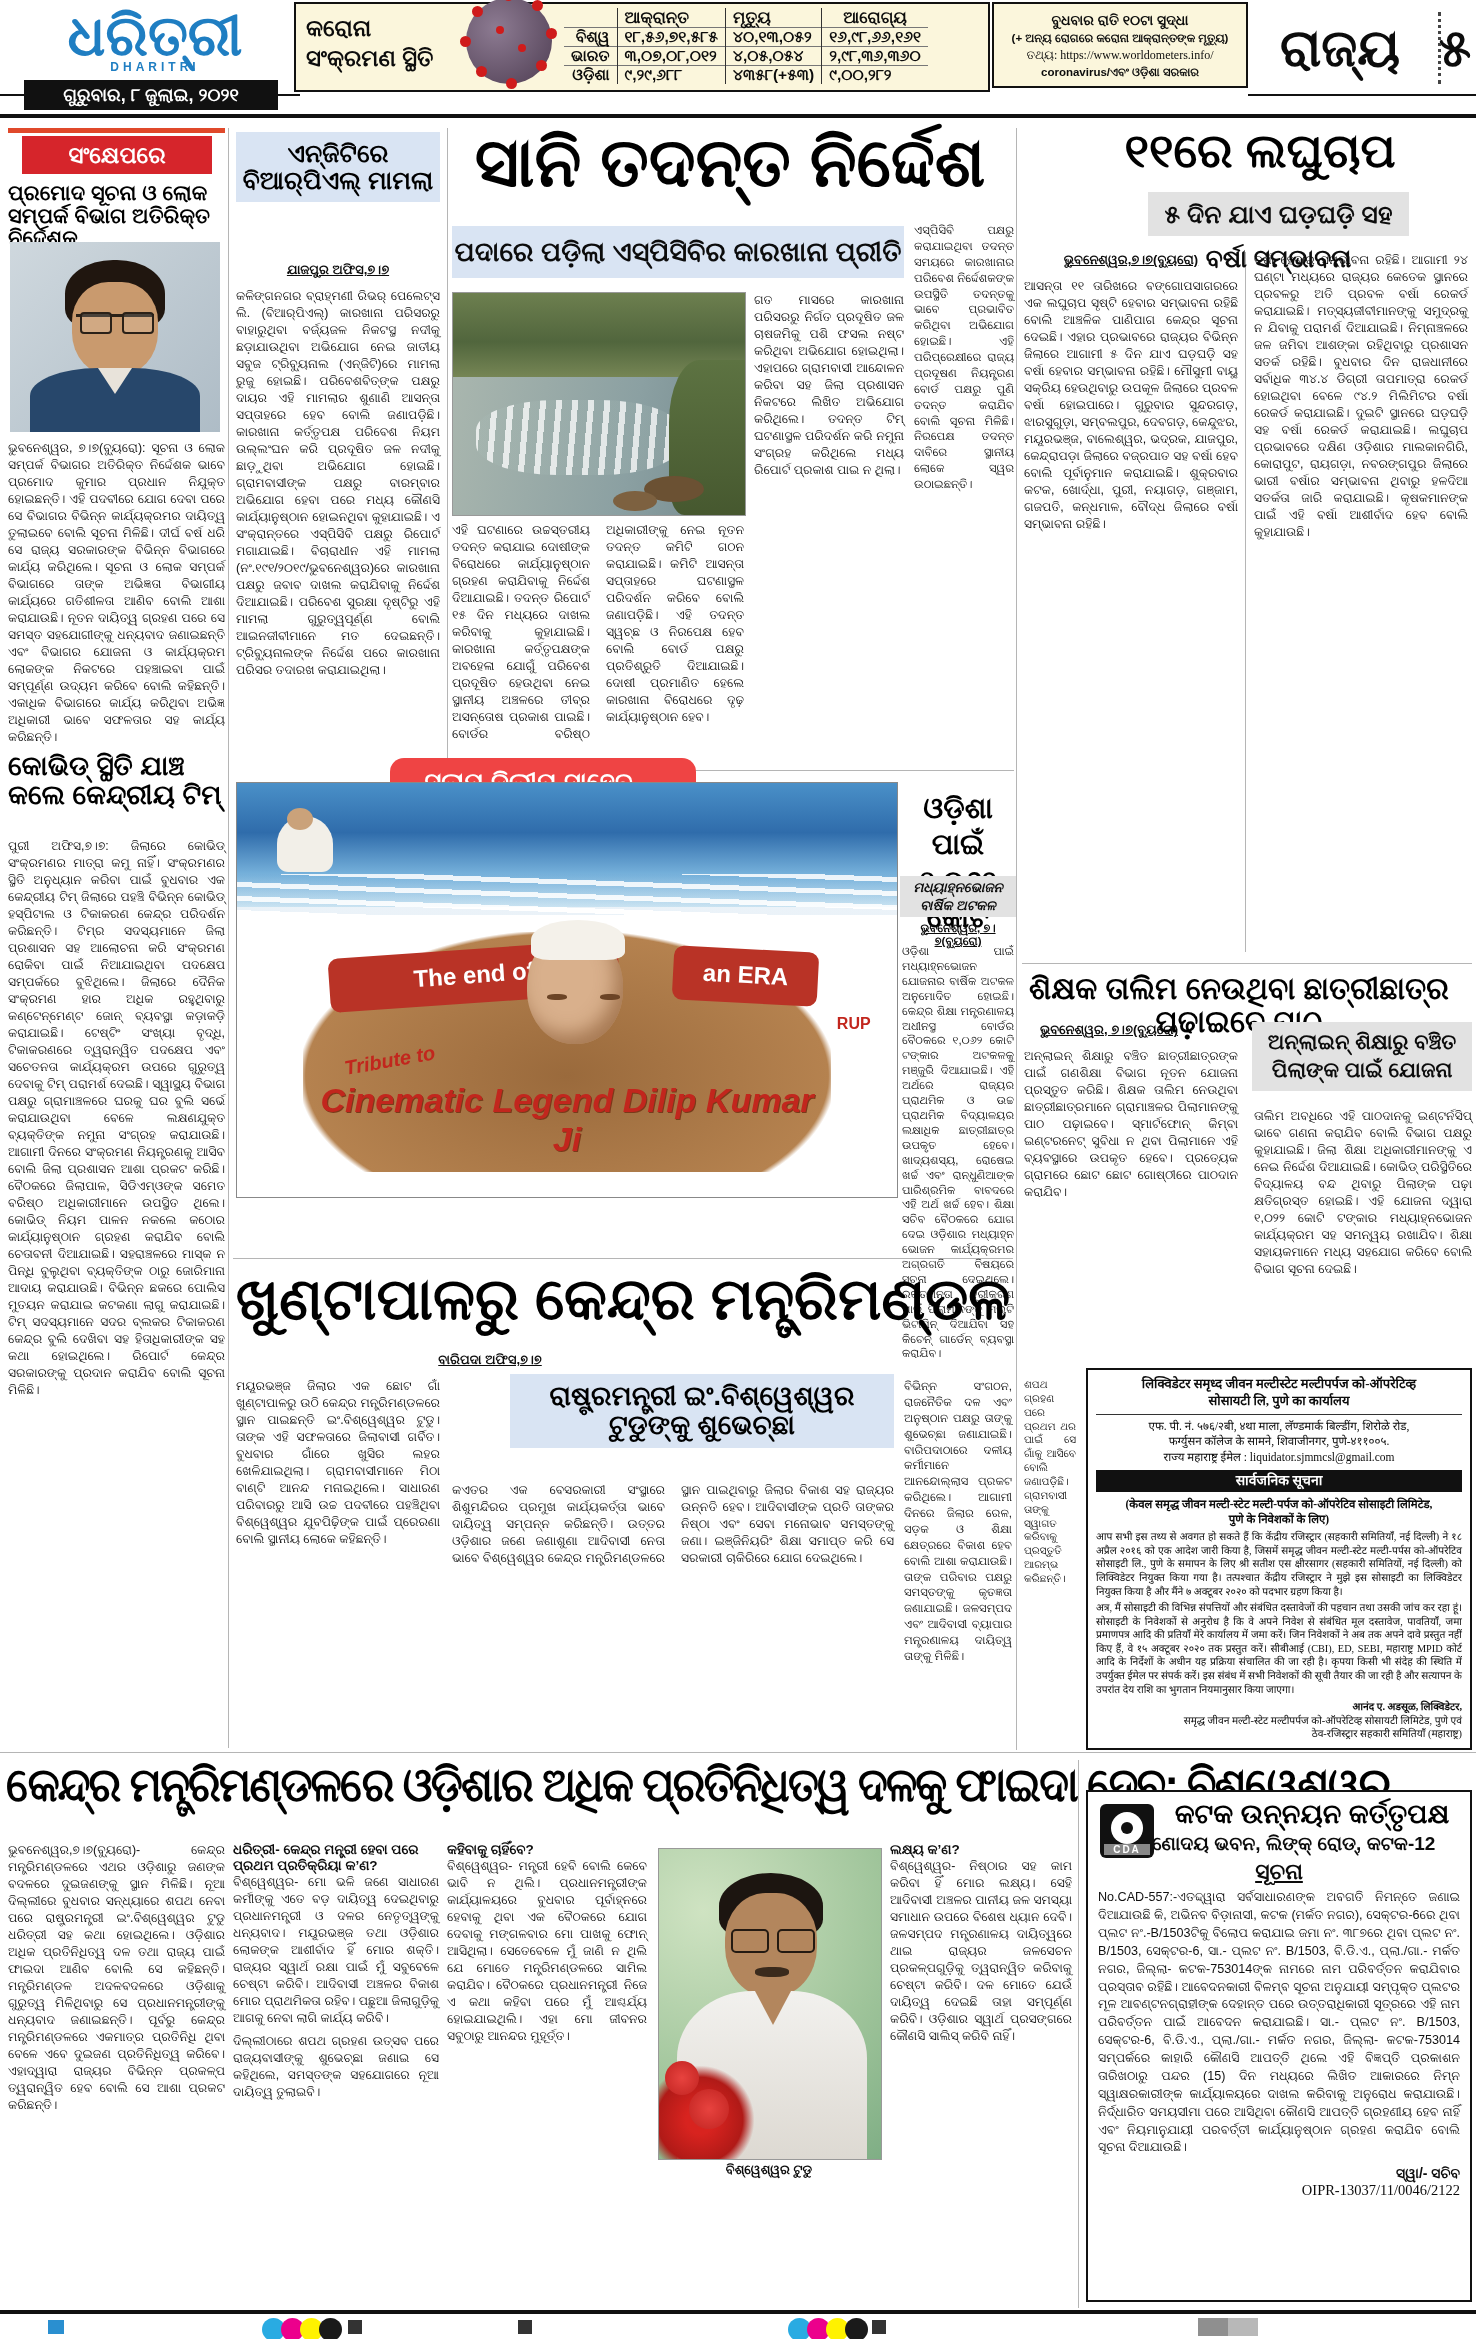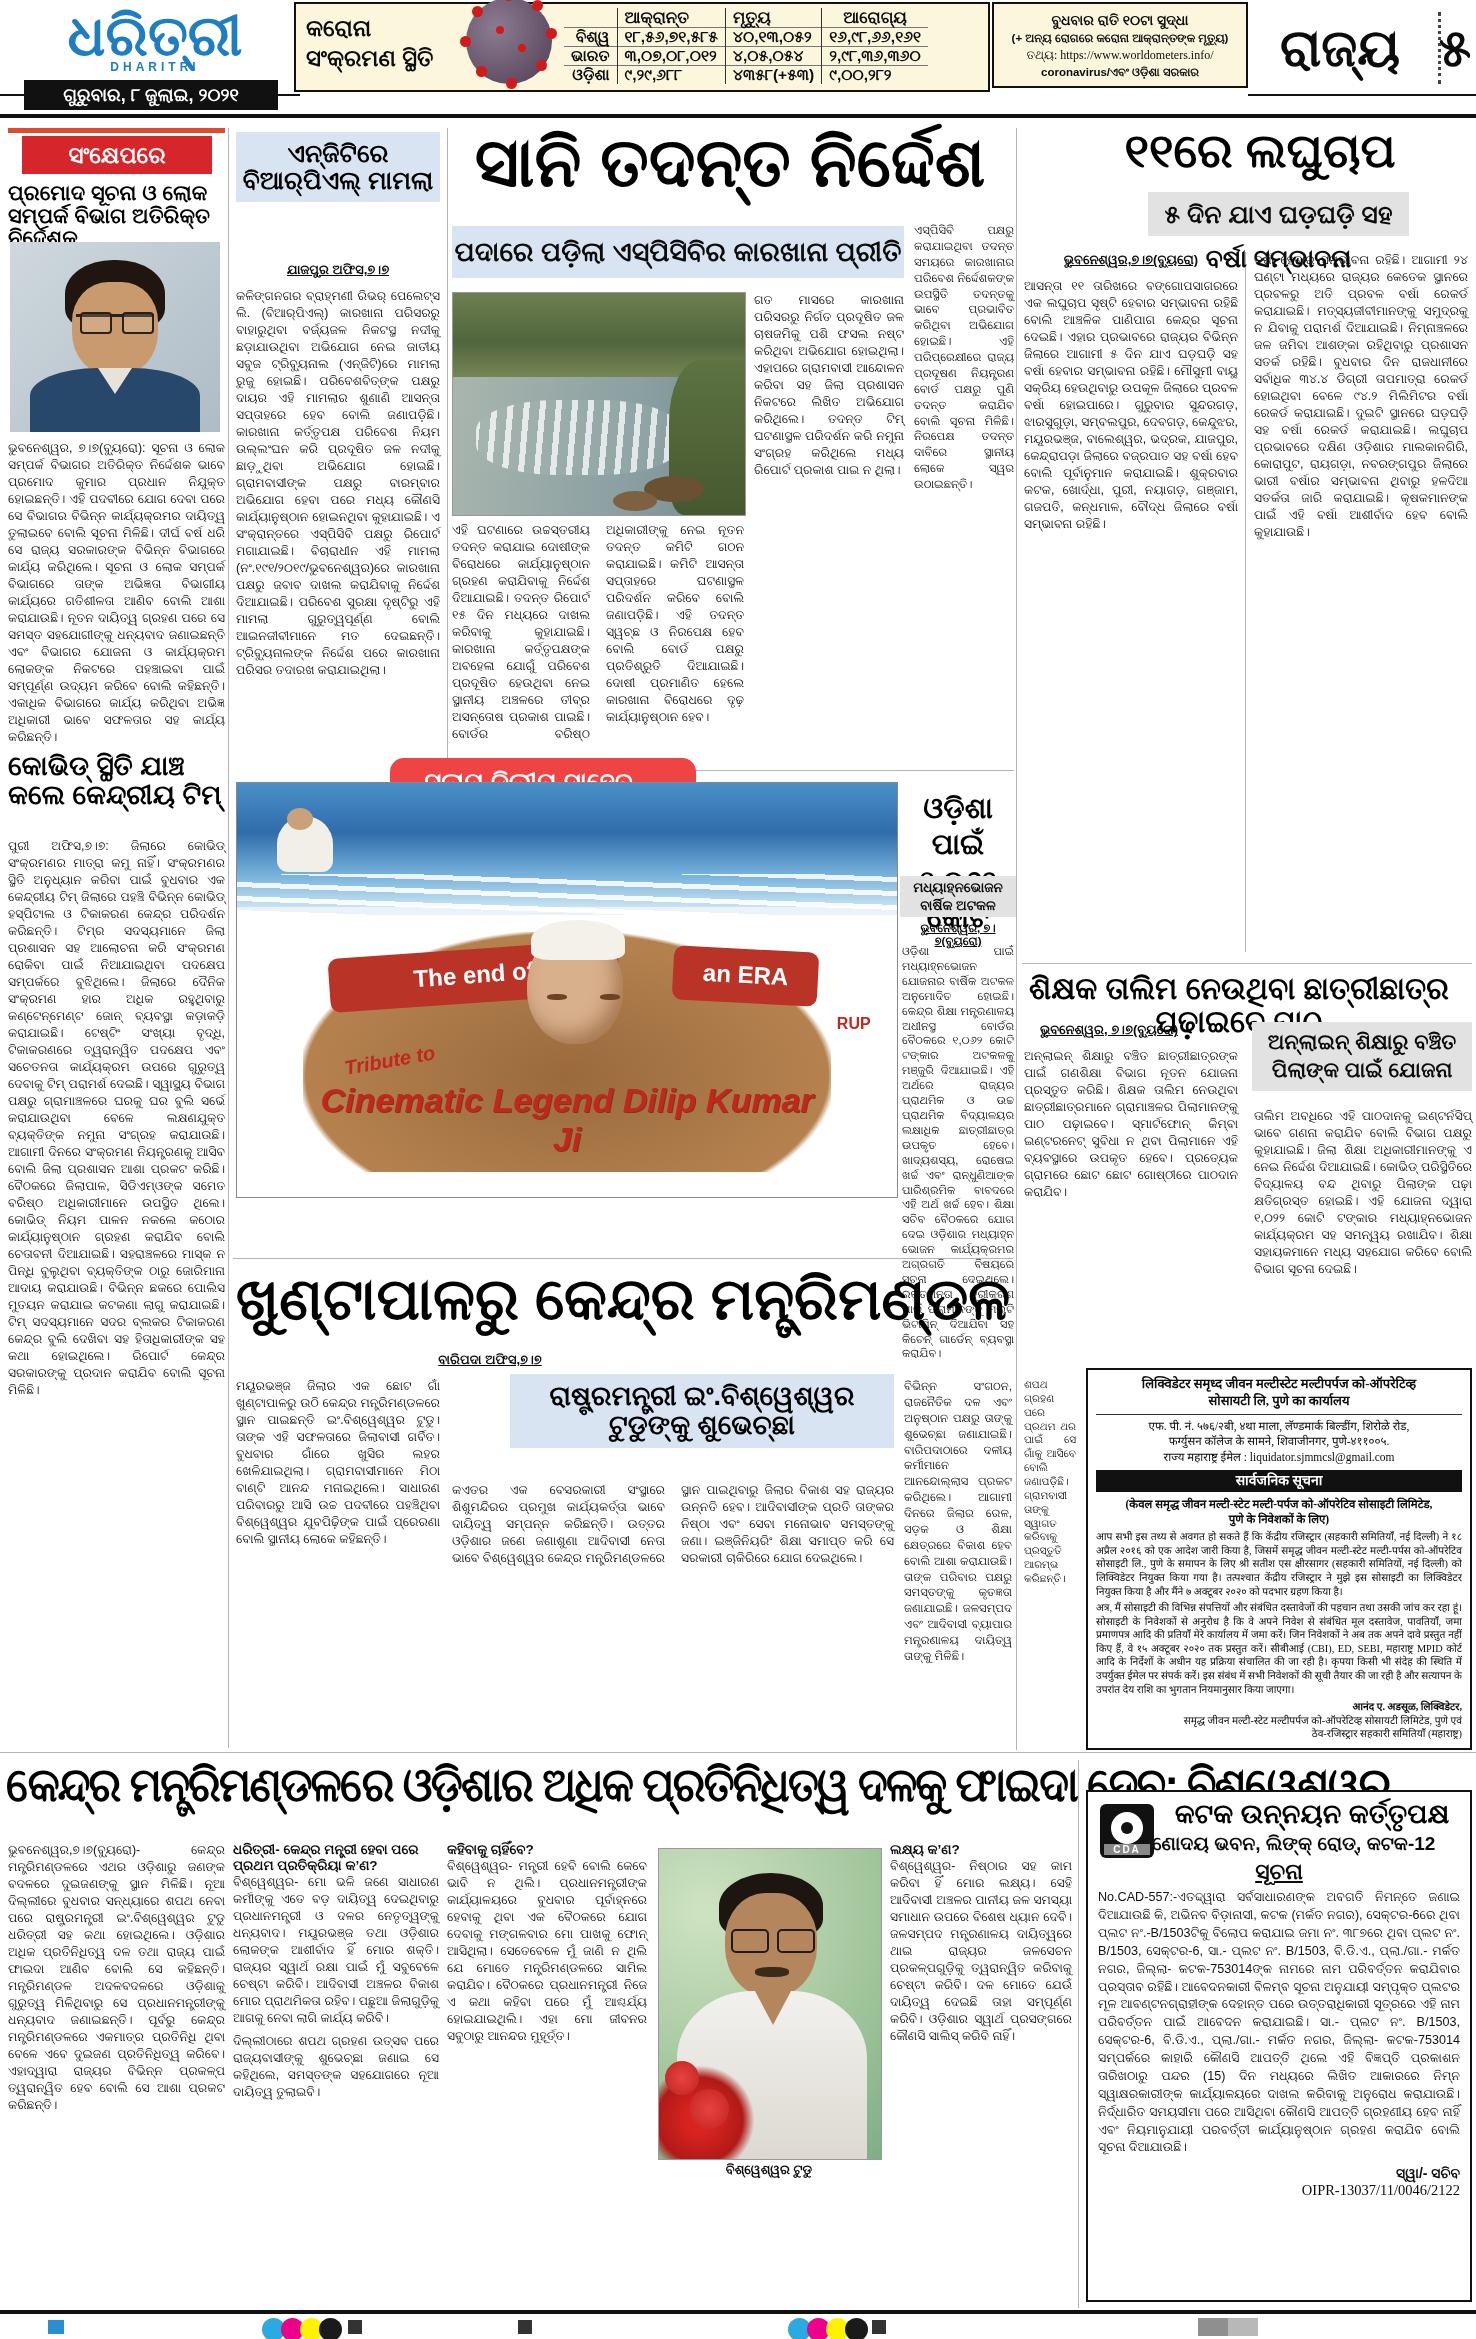--- a/index.html
+++ b/index.html
@@ -188,21 +188,21 @@
 
     <div class="abs" style="left:16%;top:62%;width:30%;color:#c2261d;font-weight:bold;font-size:20px;font-style:italic;transform:rotate(-10deg);">Tribute to</div>
     <div class="abs" style="left:12%;top:72%;width:76%;color:#c2261d;font-weight:bold;font-size:34px;font-style:italic;text-align:center;text-shadow:1px 1px 0 #7a3a1a;">Cinematic Legend Dilip Kumar Ji</div>
     <div class="abs" style="right:4%;top:56%;color:#c2261d;font-weight:bold;font-size:16px;">RUP</div>
   </div>
 
   <div class="abs headline ctr" style="left:902px;top:790px;width:112px;font-size:29px;line-height:1.25;">
     <span>ଓଡ଼ିଶା ପାଇଁ</span><br>
     <span>୧,୦୬୨ କୋଟି</span>
   </div>
-  <div class="abs kicker-gray" style="left:900px;top:876px;width:116px;font-size:13.5px;line-height:1.3;padding:3px 12px;box-sizing:border-box;">ମଧ୍ୟାହ୍ନଭୋଜନ ବାର୍ଷିକ ଅଟକଳ</div>
+  <div class="abs kicker-gray" style="left:900px;top:876px;width:116px;font-size:13.5px;line-height:1.3;padding:3px 12px;box-sizing:border-box;font-style:italic;">ମଧ୍ୟାହ୍ନଭୋଜନ ବାର୍ଷିକ ଅଟକଳ</div>
   <div class="abs dateline dl-u ctr" style="left:900px;top:922px;width:116px;font-size:11.5px;">ଭୁବନେଶ୍ୱର, ୭।୭(ବ୍ୟୁରୋ)</div>
   <div class="abs body-sm" style="left:902px;top:944px;width:112px;height:310px;">ଓଡ଼ିଶା ପାଇଁ ମଧ୍ୟାହ୍ନଭୋଜନ ଯୋଜନାର ବାର୍ଷିକ ଅଟକଳ ଅନୁମୋଦିତ ହୋଇଛି। କେନ୍ଦ୍ର ଶିକ୍ଷା ମନ୍ତ୍ରଣାଳୟ ଅଧୀନସ୍ଥ ବୋର୍ଡର ବୈଠକରେ ୧,୦୬୨ କୋଟି ଟଙ୍କାର ଅଟକଳକୁ ମଞ୍ଜୁରି ଦିଆଯାଇଛି। ଏହି ଅର୍ଥରେ ରାଜ୍ୟର ପ୍ରାଥମିକ ଓ ଉଚ୍ଚ ପ୍ରାଥମିକ ବିଦ୍ୟାଳୟର ଲକ୍ଷାଧିକ ଛାତ୍ରୀଛାତ୍ର ଉପକୃତ ହେବେ। ଖାଦ୍ୟଶସ୍ୟ, ରୋଷେଇ ଖର୍ଚ୍ଚ ଏବଂ ରାନ୍ଧୁଣିଆଙ୍କ ପାରିଶ୍ରମିକ ବାବଦରେ ଏହି ଅର୍ଥ ଖର୍ଚ୍ଚ ହେବ। ଶିକ୍ଷା ସଚିବ ବୈଠକରେ ଯୋଗ ଦେଇ ଓଡ଼ିଶାର ମଧ୍ୟାହ୍ନ ଭୋଜନ କାର୍ଯ୍ୟକ୍ରମର ଅଗ୍ରଗତି ବିଷୟରେ ସୂଚନା ଦେଇଥିଲେ। ରକ୍ତହୀନତା ଦୂରୀକରଣ ପାଇଁ ପିଲାମାନଙ୍କୁ ମଲ୍ଟି ଭିଟାମିନ୍ ଦିଆଯିବା ସହ କିଚେନ୍ ଗାର୍ଡେନ୍ ବ୍ୟବସ୍ଥା କରାଯିବ।</div>
 
   <div class="abs headline" style="left:1022px;top:972px;width:452px;font-size:31px;text-align:center;transform:scaleX(.96);transform-origin:left;">ଶିକ୍ଷକ ତାଲିମ ନେଉଥିବା ଛାତ୍ରୀଛାତ୍ର ପଢ଼ାଇବେ ପାଠ</div>
   <div class="abs dateline dl-u" style="left:1040px;top:1022px;width:200px;">ଭୁବନେଶ୍ୱର, ୭।୭(ବ୍ୟୁରୋ)</div>
   <div class="abs kicker-gray" style="left:1252px;top:1022px;width:220px;font-size:21px;line-height:1.35;padding:6px 4px;box-sizing:border-box;">
     <span>ଅନ୍‌ଲାଇନ୍ ଶିକ୍ଷାରୁ ବଞ୍ଚିତ</span><br>
     <span>ପିଲାଙ୍କ ପାଇଁ ଯୋଜନା</span>
   </div>
   <div class="abs body-text" style="left:1024px;top:1048px;width:214px;height:306px;">ଅନ୍‌ଲାଇନ୍ ଶିକ୍ଷାରୁ ବଞ୍ଚିତ ଛାତ୍ରୀଛାତ୍ରଙ୍କ ପାଇଁ ଗଣଶିକ୍ଷା ବିଭାଗ ନୂତନ ଯୋଜନା ପ୍ରସ୍ତୁତ କରିଛି। ଶିକ୍ଷକ ତାଲିମ ନେଉଥିବା ଛାତ୍ରୀଛାତ୍ରମାନେ ଗ୍ରାମାଞ୍ଚଳର ପିଲାମାନଙ୍କୁ ପାଠ ପଢ଼ାଇବେ। ସ୍ମାର୍ଟଫୋନ୍ କିମ୍ବା ଇଣ୍ଟରନେଟ୍ ସୁବିଧା ନ ଥିବା ପିଲାମାନେ ଏହି ବ୍ୟବସ୍ଥାରେ ଉପକୃତ ହେବେ। ପ୍ରତ୍ୟେକ ଗ୍ରାମରେ ଛୋଟ ଛୋଟ ଗୋଷ୍ଠୀରେ ପାଠଦାନ କରାଯିବ।</div>

